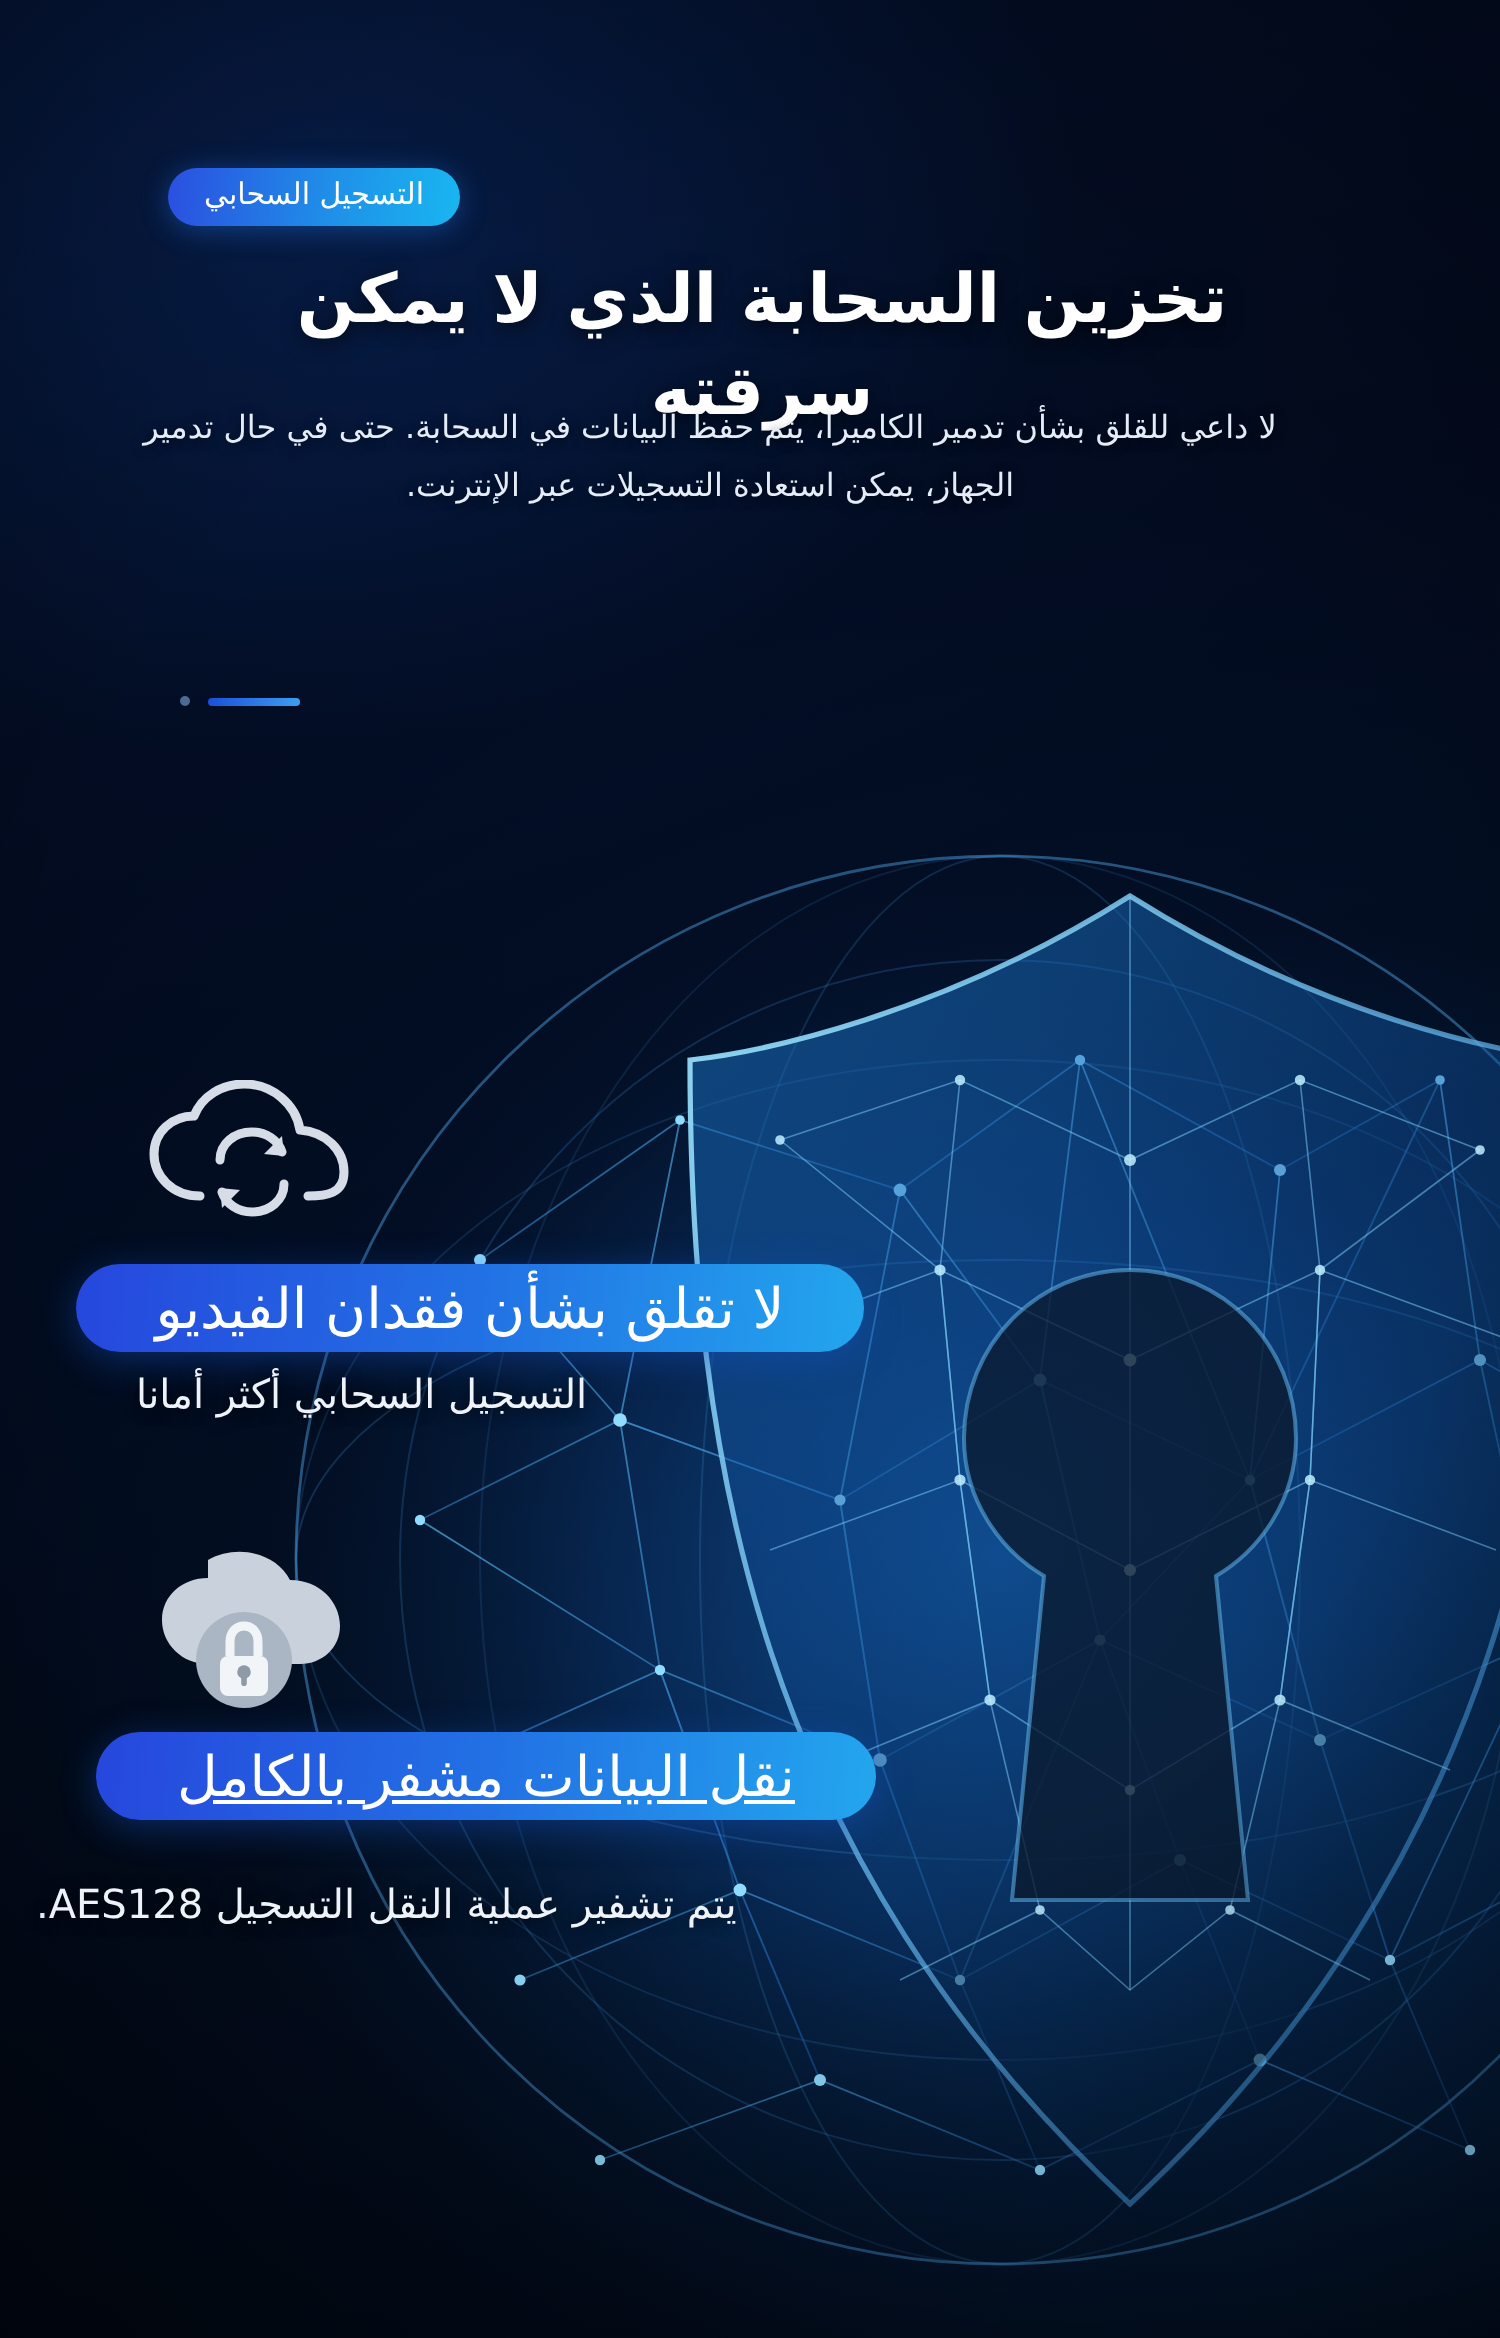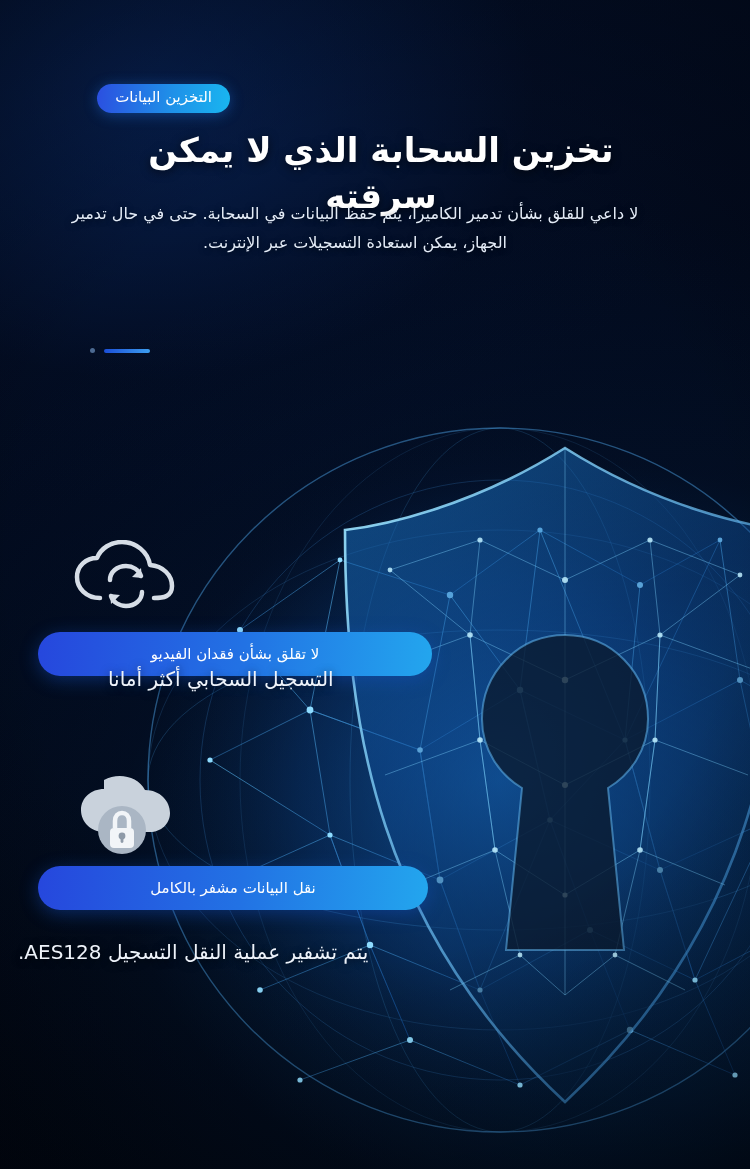--- a/index.html
+++ b/index.html
@@ -99,44 +99,44 @@
 
   .feature-pill {
     position: absolute;
     height: 44px;
     display: flex;
     align-items: center;
     justify-content: flex-start;
     padding: 0 26px;
     border-radius: 22px;
     color: #ffffff;
-    font-size: 15px;
+    font-size: 28px;
     white-space: nowrap;
     background: linear-gradient(95deg, #2647dd 0%, #2272e4 52%, #23a6ee 100%);
     box-shadow: 0 4px 18px rgba(20,80,190,0.45);
   }
   .feature-pill.wide { justify-content: center; }
 
   .feature-desc {
     position: absolute;
     color: #eef3fa;
     font-size: 20px;
     line-height: 1.6;
     white-space: nowrap;
     text-shadow: 0 1px 8px rgba(0,0,0,0.65);
   }
 
   
   .f1-icon { left: 70px; top: 540px; }
   .f1-pill { left: 38px; top: 632px; width: 394px; }
-  .f1-desc { left: 68px; top: 663px; margin-left: 40px; }
+  .f1-desc { left: 68px; top: 681px; }
 
   
   .f2-icon { left: 78px; top: 772px; }
-  .f2-pill { left: 38px; top: 866px; width: 390px; }
+  .f2-pill { left: 48px; top: 866px; width: 390px; text-decoration: underline; }
   .f2-desc { left: 18px; top: 936px; }
 </style>
 </head>
 <body>
 
 <div class="page">
 
   <div class="bg-art">
 
     <div class="globe-wrap">
@@ -266,21 +266,21 @@
 
         <path d="M235 205 C282 205 318 243 318 289 C318 320 300 345 278 358 L294 520 L176 520 L192 358 C170 345 152 320 152 289 C152 243 188 205 235 205 Z" fill="#0a1a2e" fill-opacity="0.78" stroke="#63b7ee" stroke-opacity="0.55" stroke-width="2"></path>
       </svg>
     </div>
   </div>
 
   <div class="vignette"></div>
 
   <div class="content">
 
-    <div class="pill-tag">التخزين البيانات</div>
+    <div class="pill-tag">التسجيل السحابي</div>
 
     <h1 class="headline">تخزين السحابة الذي لا يمكن سرقته</h1>
 
     <p class="subtext">لا داعي للقلق بشأن تدمير الكاميرا، يتم حفظ البيانات في السحابة. حتى في حال تدمير الجهاز، يمكن استعادة التسجيلات عبر الإنترنت.</p>
 
     <div class="pager">
       <span class="bar"></span>
       <span class="dot"></span>
     </div>
 

